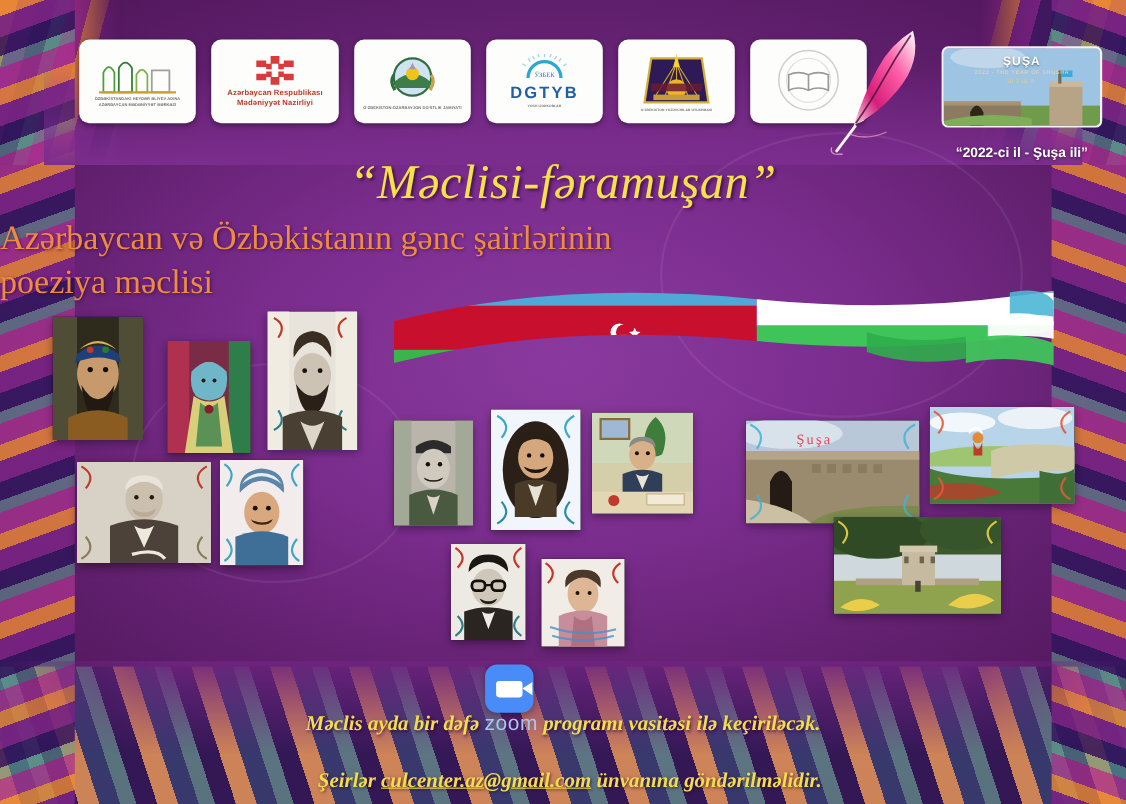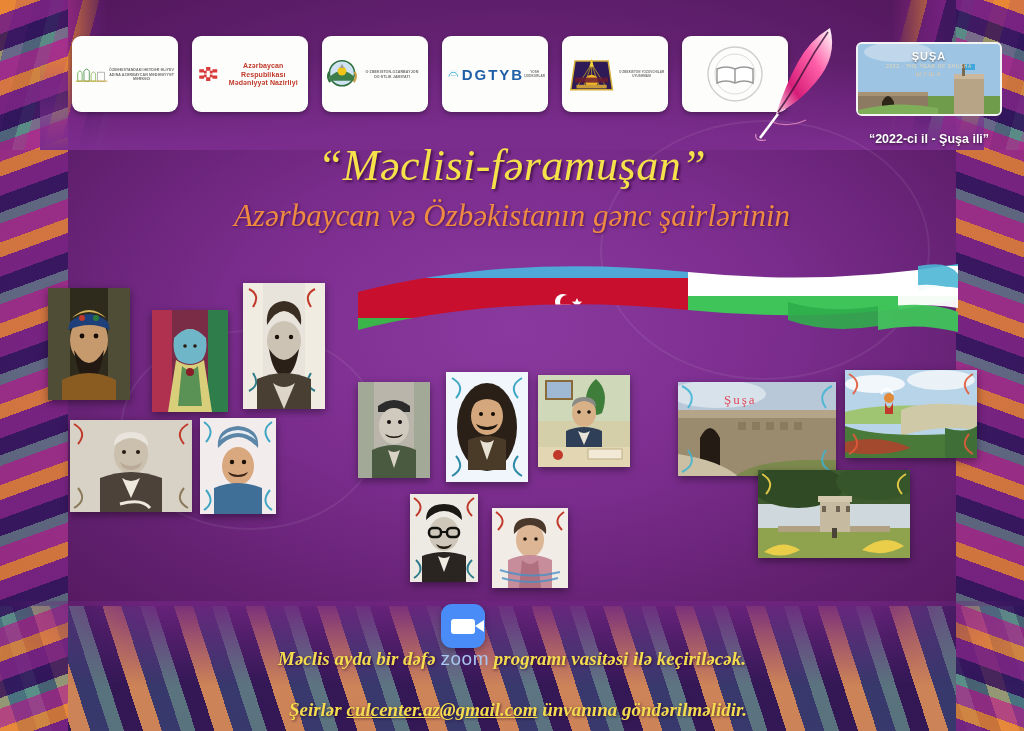--- a/index.html
+++ b/index.html
@@ -54,21 +54,21 @@
     background:linear-gradient(to bottom,rgba(123,45,142,0) 40%,rgba(123,45,142,.55) 78%,#7b2d8e 100%);}
   .orn-fade-b{left:0;bottom:0;width:1024px;height:130px;
     background:linear-gradient(to top,rgba(110,36,126,0) 35%,rgba(110,36,126,.5) 72%,rgba(110,36,126,.92) 100%);
     -webkit-mask-image:linear-gradient(to right,transparent 0,#000 150px,#000 870px,transparent 1024px);
             mask-image:linear-gradient(to right,transparent 0,#000 150px,#000 870px,transparent 1024px);}
   .swirl{position:absolute;border:2px solid rgba(255,255,255,.07);border-radius:50%;}
 
   
   .logo-strip{position:absolute;left:72px;top:36px;display:flex;gap:14px;align-items:flex-start;z-index:6;}
   .logo-card{background:#fdfdfb;border-radius:9px;width:106px;height:76px;
-    display:flex;align-items:center;justify-content:center;
+    display:flex;flex-direction:column;align-items:center;justify-content:center;
     padding:4px 3px;box-shadow:0 2px 5px rgba(0,0,0,.35);overflow:hidden;}
   .logo-card.wide{width:116px;}
   .logo-cap{font-size:3.6px;line-height:1.3;color:#6e6e6e;text-align:center;
     letter-spacing:.1px;margin-top:2px;font-weight:700;}
   .logo-cap.red{color:#c0392b;font-size:7px;line-height:1.25;}
 
   
   .feather-wrap{position:absolute;left:752px;top:22px;width:92px;height:120px;z-index:6;}
 
   
@@ -80,22 +80,22 @@
   .shusha-sub{position:absolute;left:0;right:0;top:19px;color:#e7d7b5;font-size:5px;letter-spacing:.6px;}
   .shusha-sub2{position:absolute;left:0;right:0;top:27px;color:#d8c9a8;font-size:6px;letter-spacing:2px;}
   .shusha-cap{margin-top:16px;color:#fff;font-weight:700;font-size:12.5px;
     text-shadow:0 1px 3px rgba(0,0,0,.6);}
 
   
   .title-main{position:absolute;left:0;right:0;top:140px;text-align:center;z-index:6;
     font-family:"Liberation Serif",serif;font-style:italic;font-weight:400;
     font-size:44px;color:#f5e14a;letter-spacing:.5px;
     text-shadow:2px 2px 3px rgba(40,0,45,.65);}
-  .title-sub{position:absolute;left:0;right:0;top:196px;text-align:center;z-index:6;
-    font-family:"Liberation Serif",serif;font-style:italic;font-weight:400;
+  .title-sub{position:absolute;left:0;right:0;top:196px;text-align:left;z-index:6;
+    font-family:"Liberation Serif",serif;font-weight:400;
     font-size:31px;line-height:1.28;color:#ef8a43;
     text-shadow:1px 1px 3px rgba(40,0,45,.6);}
 
   
   .ribbon{position:absolute;left:358px;top:258px;width:600px;height:112px;z-index:5;}
 
   
   .ph{position:absolute;z-index:6;overflow:hidden;box-shadow:0 3px 8px rgba(0,0,0,.4);background:#2a1030;}
   .ph .fill{width:100%;height:100%;display:block;}
 
@@ -247,20 +247,21 @@
       <div class="shusha-title">ŞUŞA</div>
       <div class="shusha-sub">2022 - THE YEAR OF SHUSHA</div>
       <div class="shusha-sub2">ШУША</div>
     </div>
     <div class="shusha-cap">“2022-ci il - Şuşa ili”</div>
   </div>
 
   <div class="title-main">“Məclisi-fəramuşan”</div>
   <div class="title-sub">
     <div>Azərbaycan və Özbəkistanın gənc şairlərinin</div>
+    <div>poeziya məclisi</div>
   </div>
 
   <div class="ribbon">
     <svg width="600" height="112" viewBox="0 0 600 112">
       <defs>
         <clipPath id="rb">
           <path d="M0 34 Q150 -4 330 14 Q470 28 600 6 L600 42 Q470 66 330 52 Q150 34 0 72 Z"></path>
         </clipPath>
         <clipPath id="rb2">
           <path d="M0 34 Q150 -4 330 14 Q470 28 600 6 L600 42 Q470 66 330 52 Q150 34 0 72 Z"></path>

